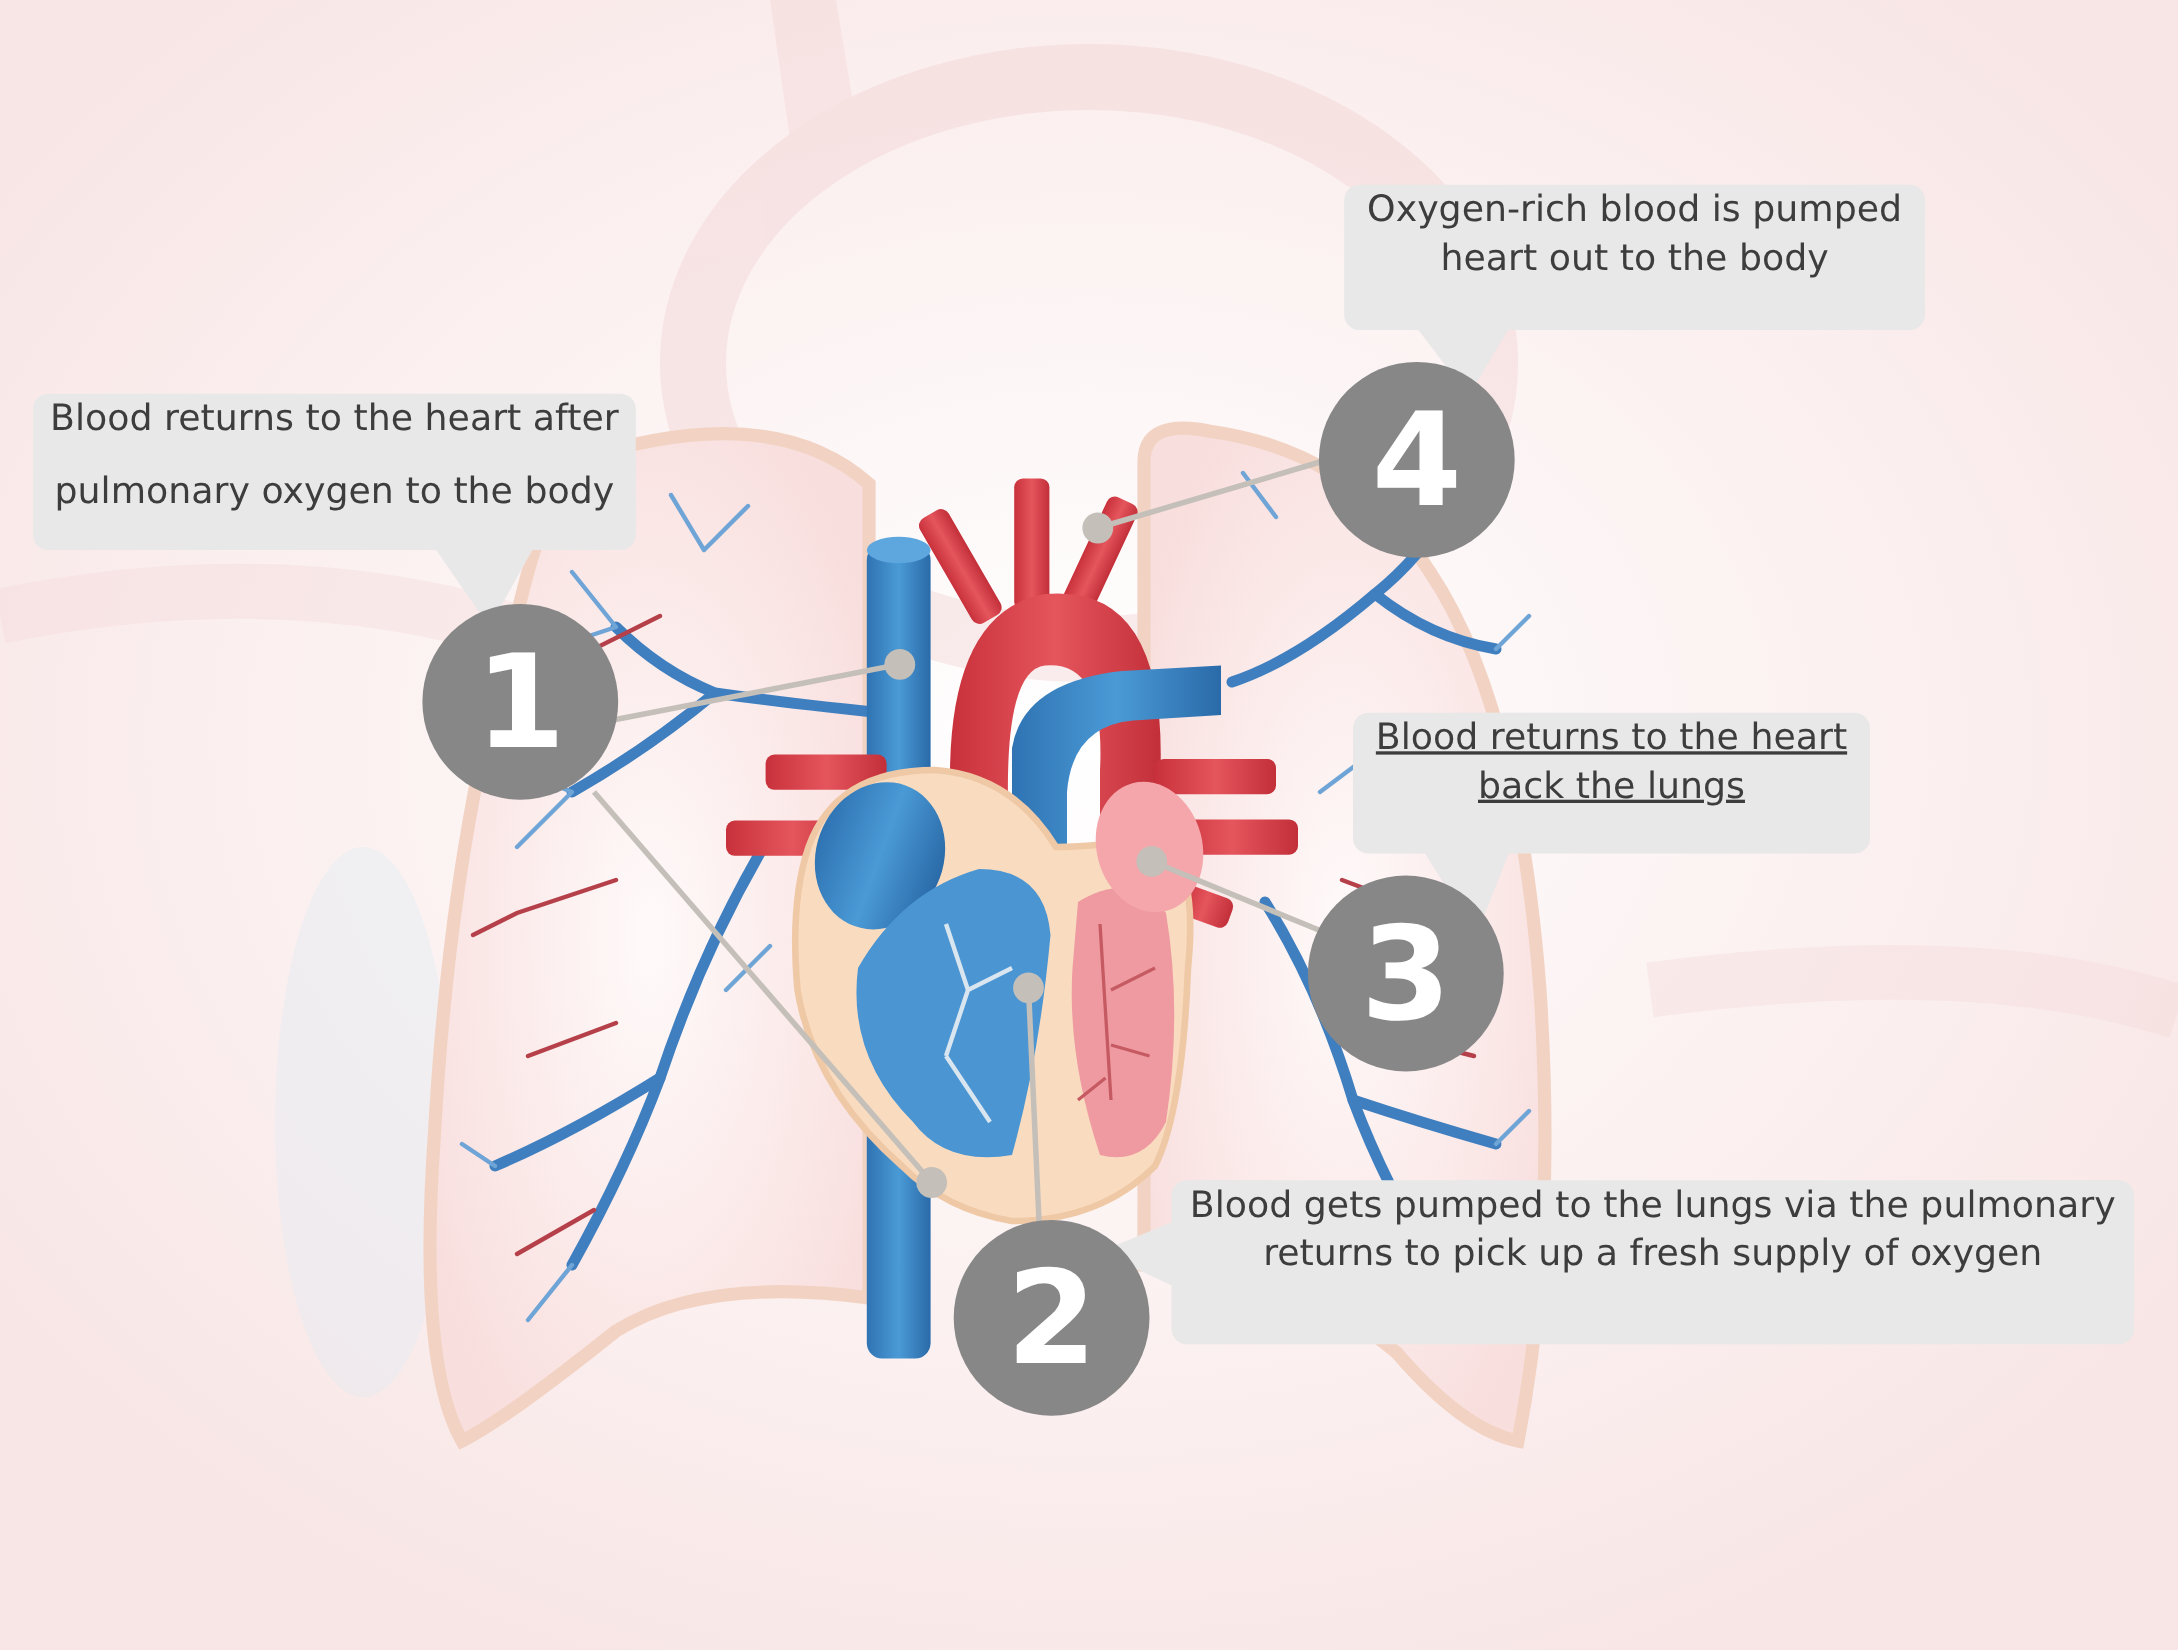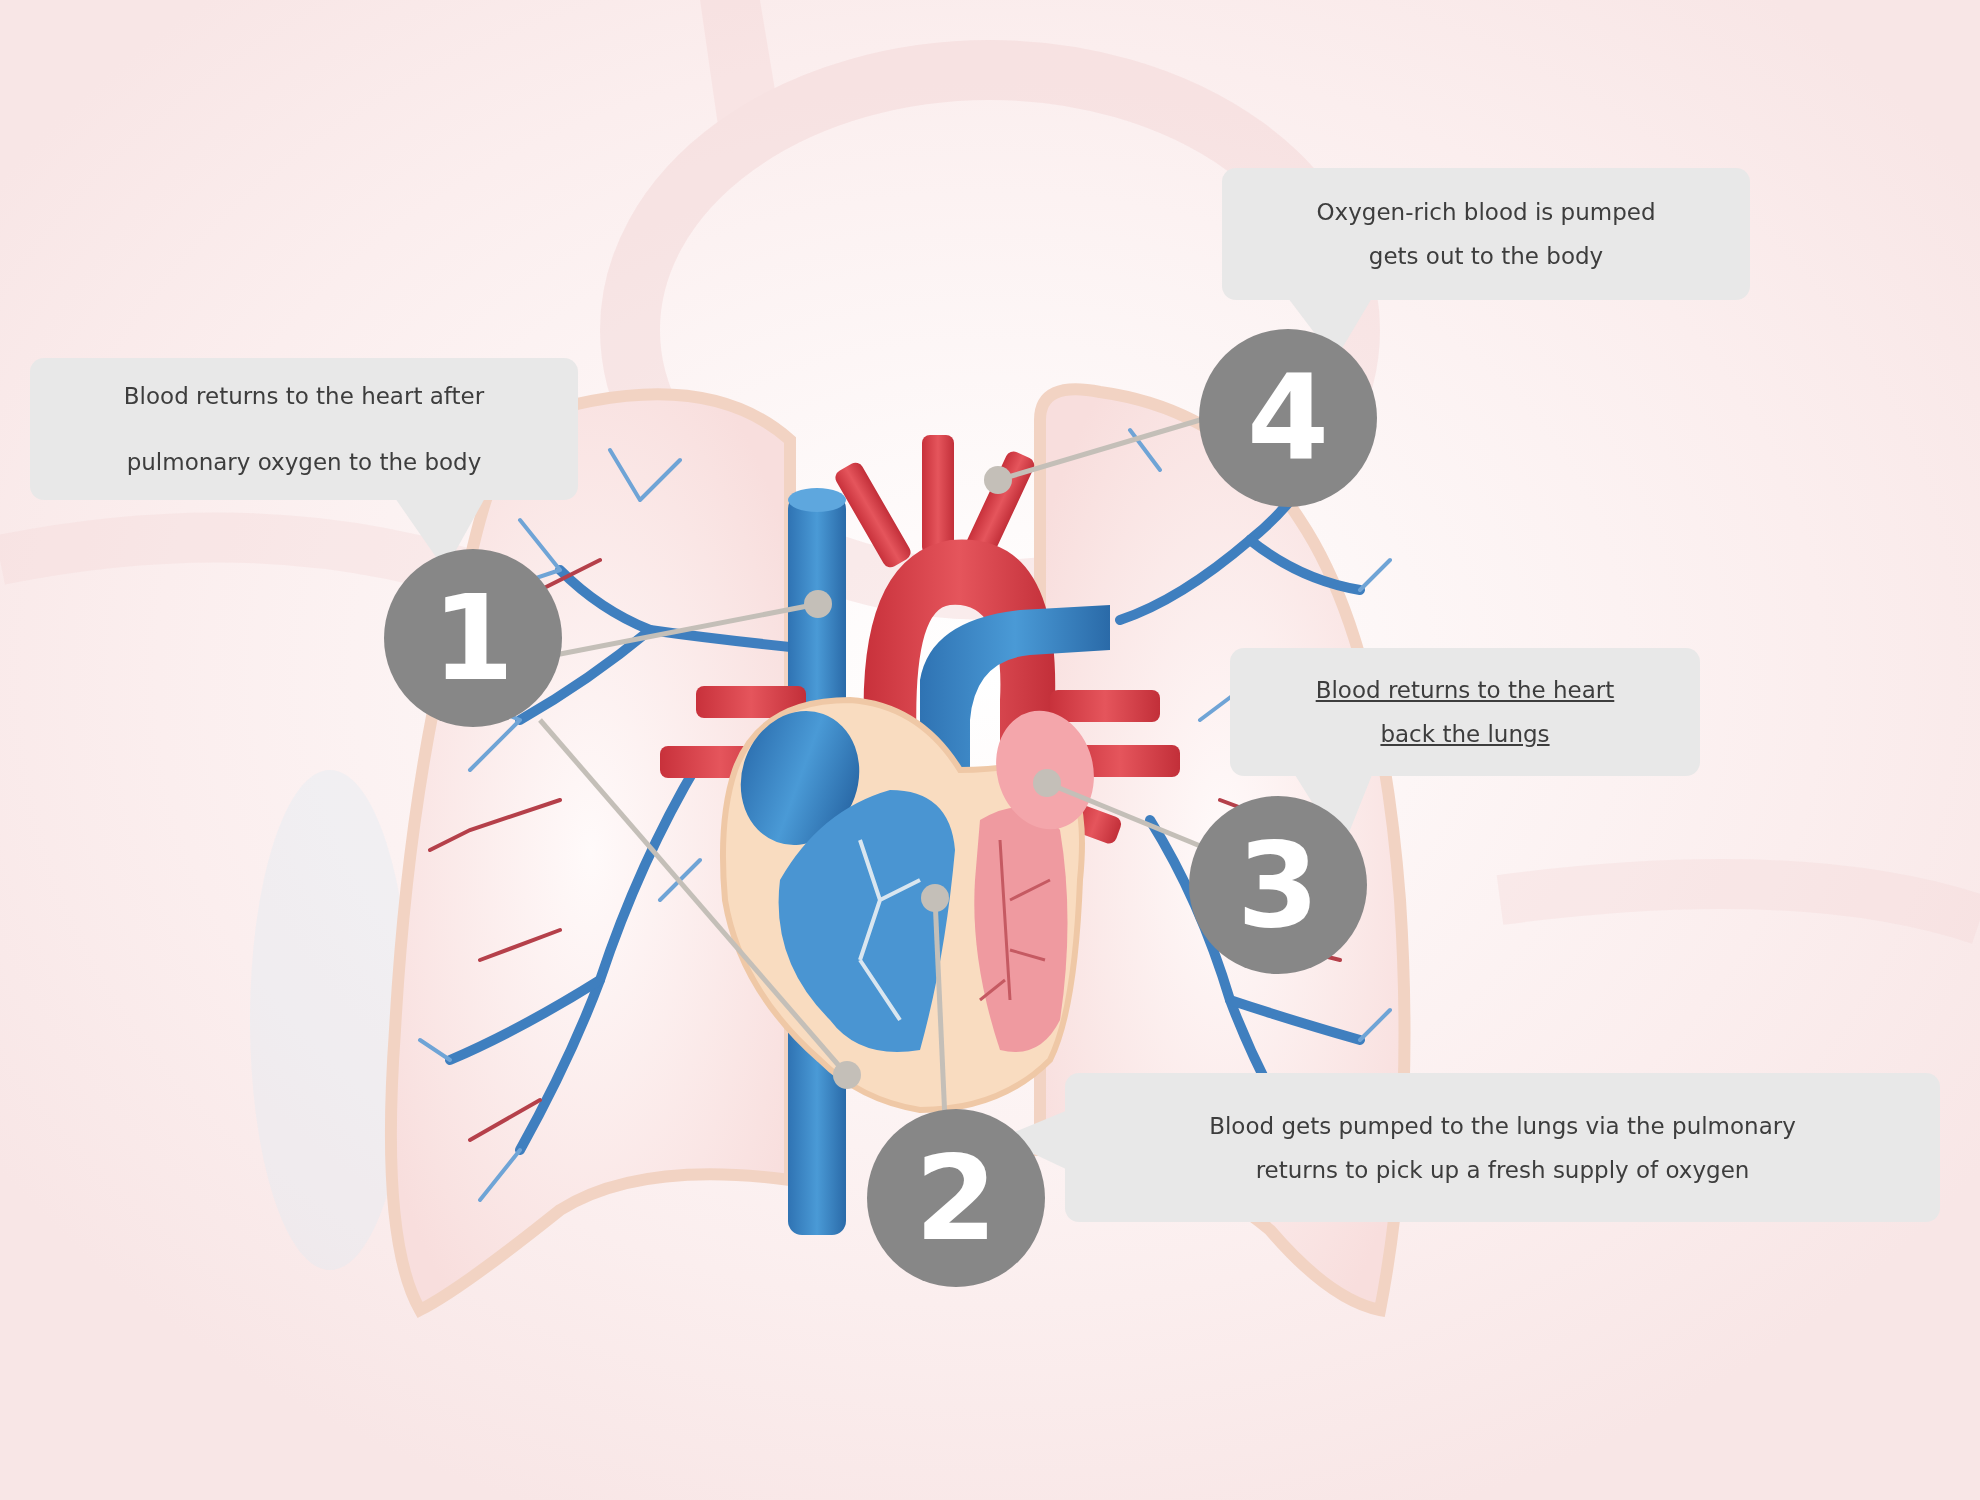--- a/index.html
+++ b/index.html
@@ -7,24 +7,24 @@
     width: 1980px; height: 1500px; overflow: hidden; position: relative;
     background: #fbf1f1;
     font-family: "DejaVu Sans", "Liberation Sans", sans-serif;
   }
   #stage { position: absolute; left: 0; top: 0; width: 1980px; height: 1500px; }
   .callout {
     position: absolute;
     background: #e8e8e8;
     border-radius: 14px;
     color: #3d3d3d;
-    font-size: 23px;
+    font-size: 33px;
     line-height: 44px;
     text-align: center;
-    display: flex; flex-direction: column; justify-content: center; align-items: center;
+    display: flex; flex-direction: column; justify-content: flex-start; align-items: center;
     box-sizing: border-box;
   }
   .callout span { display: block; white-space: nowrap; }
   .badge {
     position: absolute;
     width: 178px; height: 178px; border-radius: 50%;
     background: #878787;
     color: #ffffff;
     font-family: "DejaVu Sans", sans-serif;
     font-weight: bold;
@@ -162,21 +162,21 @@
   <div class="callout" style="left:30px; top:358px; width:548px; height:142px;gap:22px;">
     <span>Blood returns to the heart after</span>
     <span>pulmonary oxygen to the body</span>
   </div>
   <div class="badge" style="left:384px; top:549px;">
     <span>1</span>
   </div>
 
   <div class="callout" style="left:1222px; top:168px; width:528px; height:132px;">
     <span>Oxygen-rich blood is pumped</span>
-    <span>gets out to the body</span>
+    <span>heart out to the body</span>
   </div>
   <div class="badge" style="left:1199px; top:329px;">
     <span>4</span>
   </div>
 
   <div class="callout" style="left:1230px; top:648px; width:470px; height:128px;text-decoration:underline;">
     <span>Blood returns to the heart</span>
     <span>back the lungs</span>
   </div>
   <div class="badge" style="left:1189px; top:796px;">

